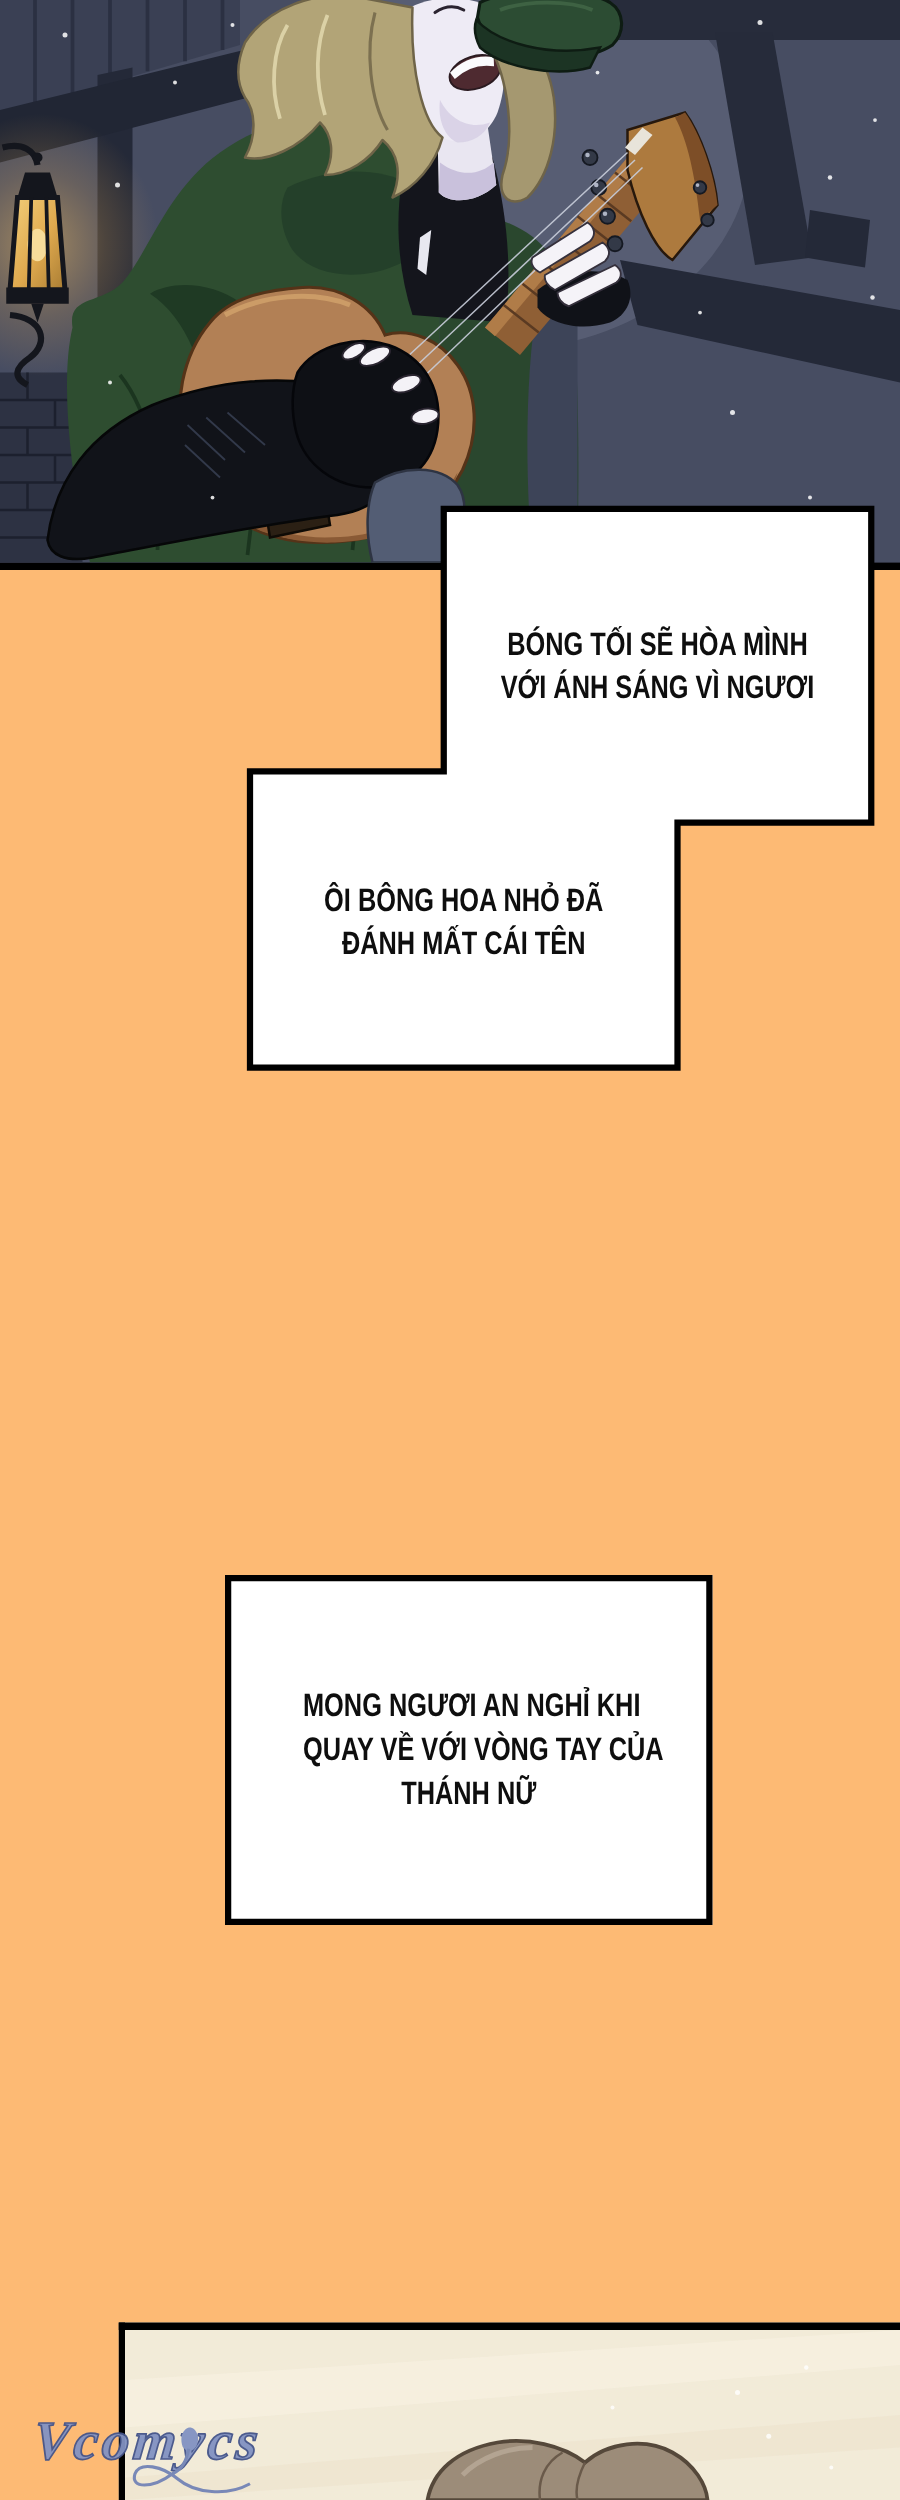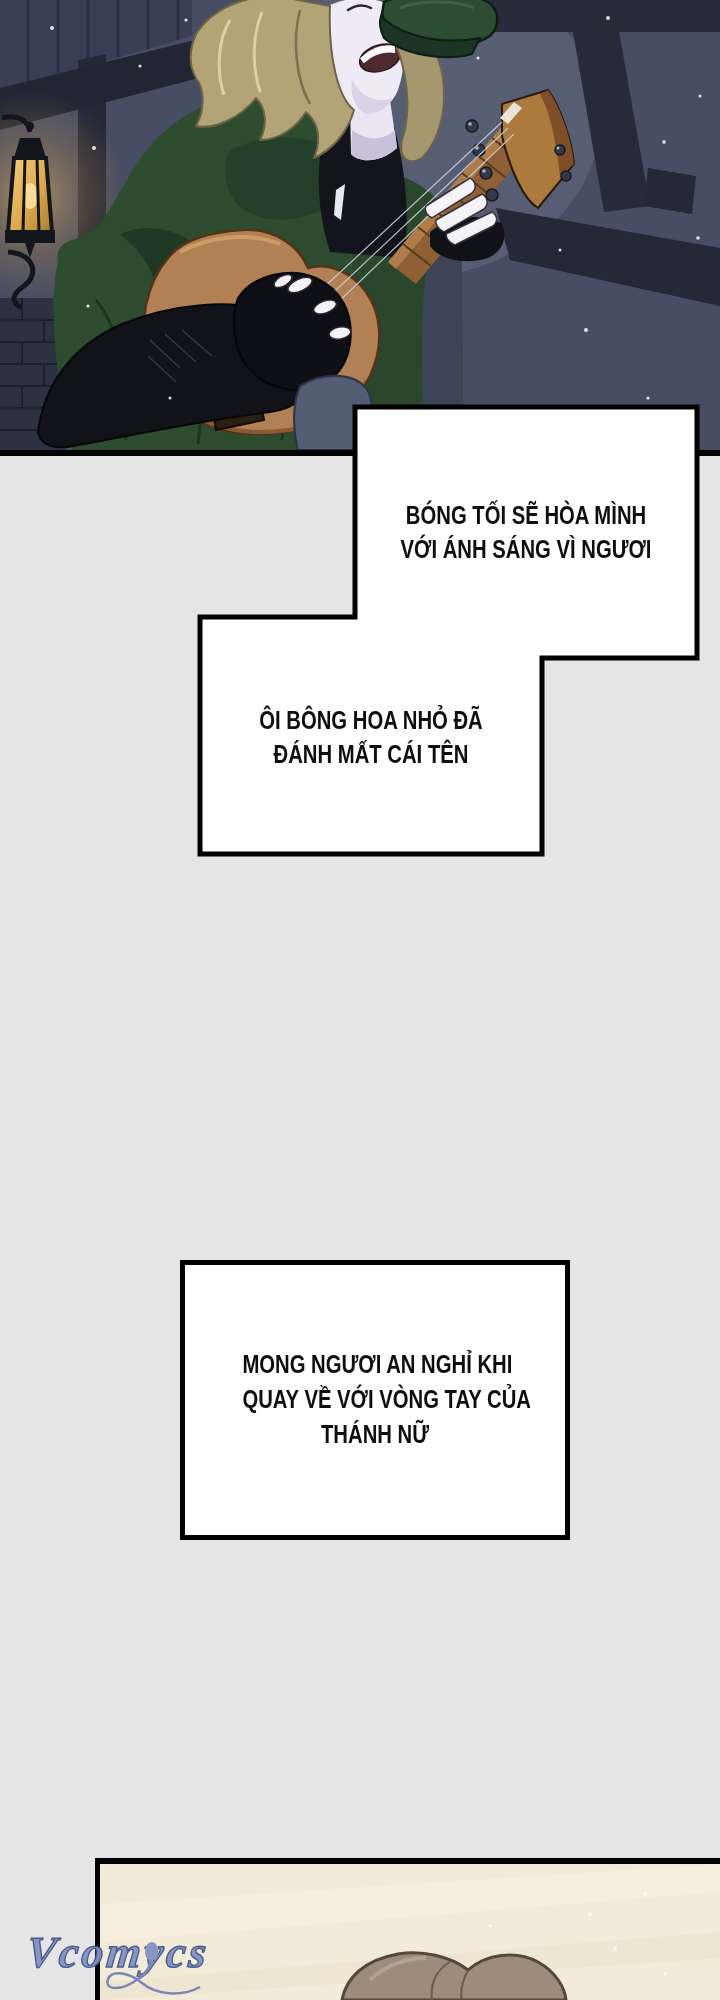--- a/index.html
+++ b/index.html
@@ -1,16 +1,16 @@
 <!DOCTYPE html>
 <html><head>
 <meta charset="utf-8">
 <style>
   html,body{margin:0;padding:0;background:#ffffff;}
-  .page{position:relative;width:720px;height:2000px;background:#e5e5e5;overflow:hidden;
+  .page{position:relative;width:720px;height:2000px;background:#fdba74;overflow:hidden;
         font-family:"Liberation Sans",sans-serif;}
   .panel-top{position:absolute;left:0;top:0;width:720px;height:450px;border-bottom:6px solid #000;
              background:#474d62;z-index:1;}
   .panel-top svg{display:block;width:720px;height:450px;}
   .bubble-svg{position:absolute;left:0;top:0;width:720px;height:900px;z-index:2;}
   .bubble-text{position:absolute;width:340px;text-align:center;color:#0e0e0e;font-weight:700;
                font-size:26px;line-height:34px;letter-spacing:0px;z-index:3;
                transform:scaleX(0.78);transform-origin:center top;white-space:nowrap;}
   .bubble-text span{display:block;}
   #bubble1-text{left:356px;top:498px;}

